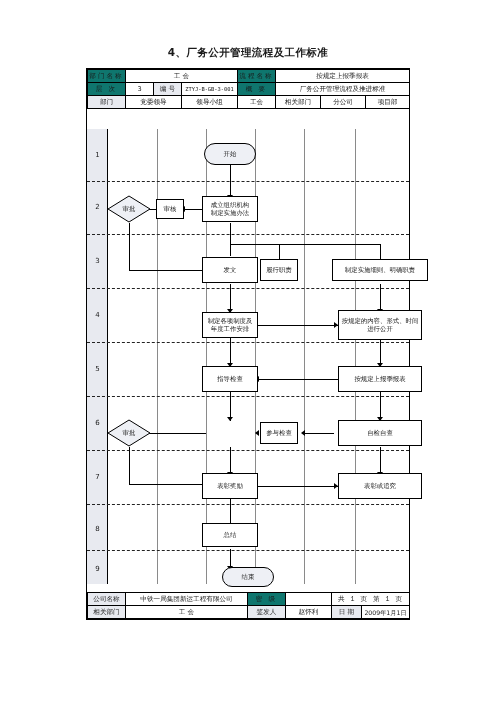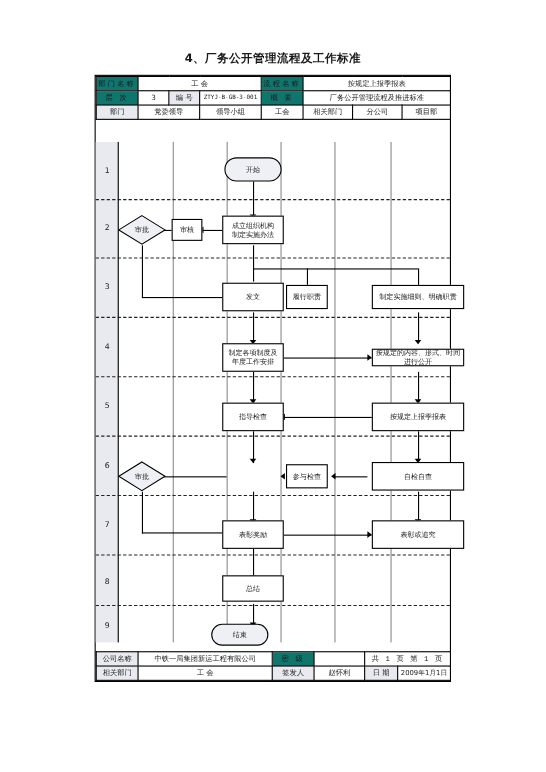--- a/index.html
+++ b/index.html
@@ -313,25 +313,25 @@
         </div>
 
         <div class="node" style="left:122px;top:141px;width:56px;height:26px">
           <span>发文</span>
         </div>
 
         <div class="node" style="left:171px;top:141px;width:38px;height:22px">
           <span>履行职责</span>
         </div>
 
-        <div class="node" style="left:272px;top:141px;width:84px;height:22px">
+        <div class="node" style="left:272px;top:141px;width:96px;height:22px">
           <span>制定实施细则、明确职责</span>
         </div>
 
-        <div class="node" style="left:272px;top:196px;width:84px;height:16px;white-space:pre-line">
+        <div class="node" style="left:272px;top:196px;width:84px;height:30px;white-space:pre-line">
           <span>按规定的内容、形式、时间
 进行公开</span>
         </div>
 
         <div class="node" style="left:122px;top:250px;width:56px;height:26px">
           <span>指导检查</span>
         </div>
 
         <div class="node" style="left:272px;top:250px;width:84px;height:26px">
           <span>按规定上报季报表</span>
@@ -358,21 +358,21 @@
         </div>
 
         <div class="node" style="left:272px;top:357px;width:84px;height:26px">
           <span>表彰或追究</span>
         </div>
 
         <div class="node" style="left:122px;top:406px;width:56px;height:24px">
           <span>总结</span>
         </div>
 
-        <div class="node term" style="left:110px;top:448px;width:52px;height:20px">
+        <div class="node term" style="left:140px;top:448px;width:52px;height:20px">
           <span>结束</span>
         </div>
 
       </div>
     </div>
 
     <table class="ftr">
       <colgroup>
         <col style="width:38px">
           <col style="width:122px">

